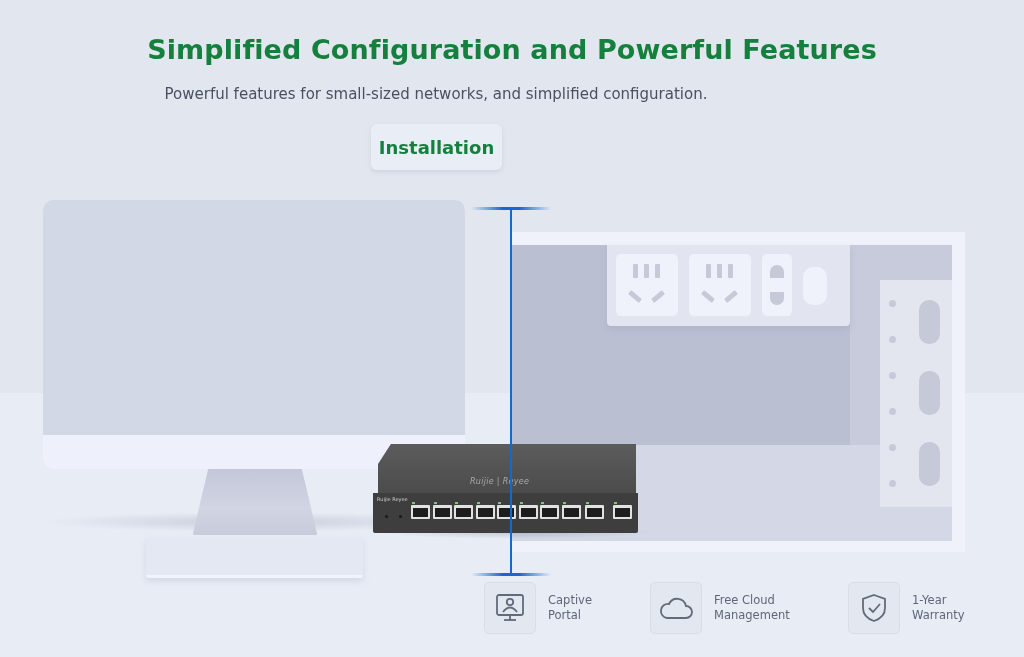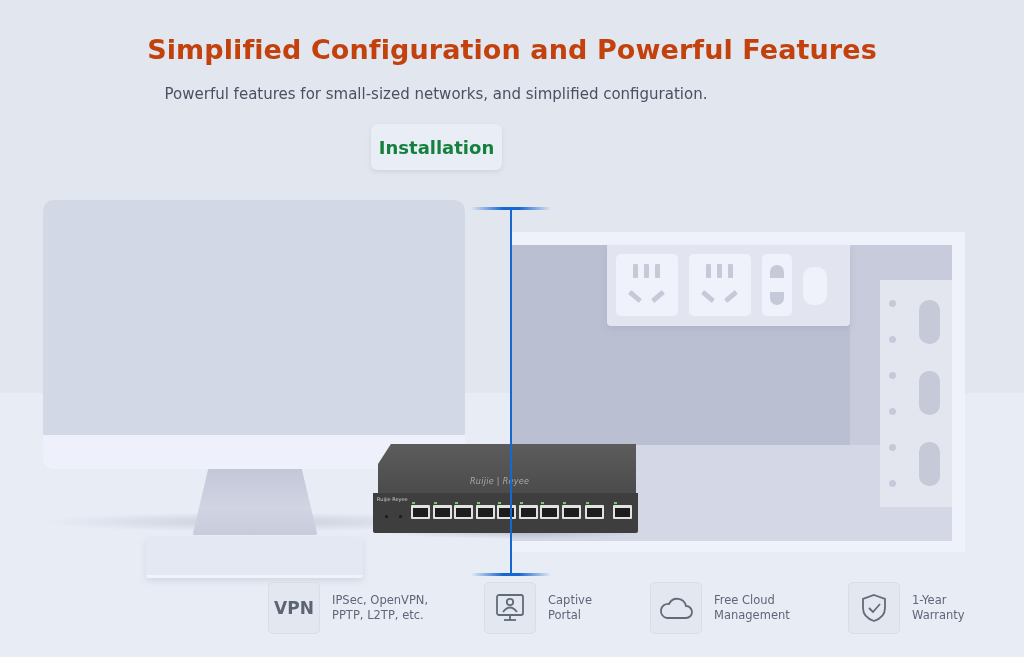--- a/index.html
+++ b/index.html
@@ -8,21 +8,21 @@
     font-family: "DejaVu Sans", "Liberation Sans", sans-serif;
     background: #e2e6ef;
     position: relative;
   }
   .bg-lower {
     position: absolute; left: 0; top: 393px; width: 1024px; height: 264px;
     background: #e8ecf5;
   }
   .title {
     position: absolute; top: 34px; left: 0; width: 1024px; text-align: center;
-    font-size: 27px; color: #c2410c; letter-spacing: 0.1px;
+    font-size: 27px; color: #15803d; letter-spacing: 0.1px;
   }
   .subtitle {
     position: absolute; top: 85px; left: 0; width: 872px; text-align: center;
     font-size: 15px; color: #4a5061;
   }
   .tabs { position: absolute; top: 124px; left: 371px; display: flex; gap: 13px; }
   .tab {
     height: 46px; padding: 0 14px; border-radius: 6px; background: #e9edf6;
     display: flex; align-items: center; justify-content: center;
     font-size: 18px; color: #5f6472; cursor: pointer;
@@ -235,29 +235,20 @@
       <span class="led"></span>
     </span>
   </div>
 
 <div class="measure-h" style="top:207px"></div>
 <div class="measure-v"></div>
 <div class="measure-h" style="top:573px"></div>
 
 <div class="features">
 
-  <div class="feature" style="left:268px">
-    <div class="ibox">
-      <span class="vpn-text">VPN</span>
-    </div>
-    <div class="flabel">
-      <div>IPSec, OpenVPN,</div>
-      <div>PPTP, L2TP, etc.</div>
-    </div>
-  </div>
 
   <div class="feature" style="left:484px">
     <div class="ibox">
       <svg width="32" height="32" viewBox="0 0 32 32" fill="none" stroke="#636a7a" stroke-width="1.8">
         <rect x="3" y="3" width="26" height="20" rx="2"></rect>
         <circle cx="16" cy="10" r="3.2"></circle>
         <path d="M9 20 q7 -9 14 0"></path>
         <line x1="16" y1="23" x2="16" y2="28"></line>
           <line x1="10" y1="28" x2="22" y2="28"></line>
       </svg>

